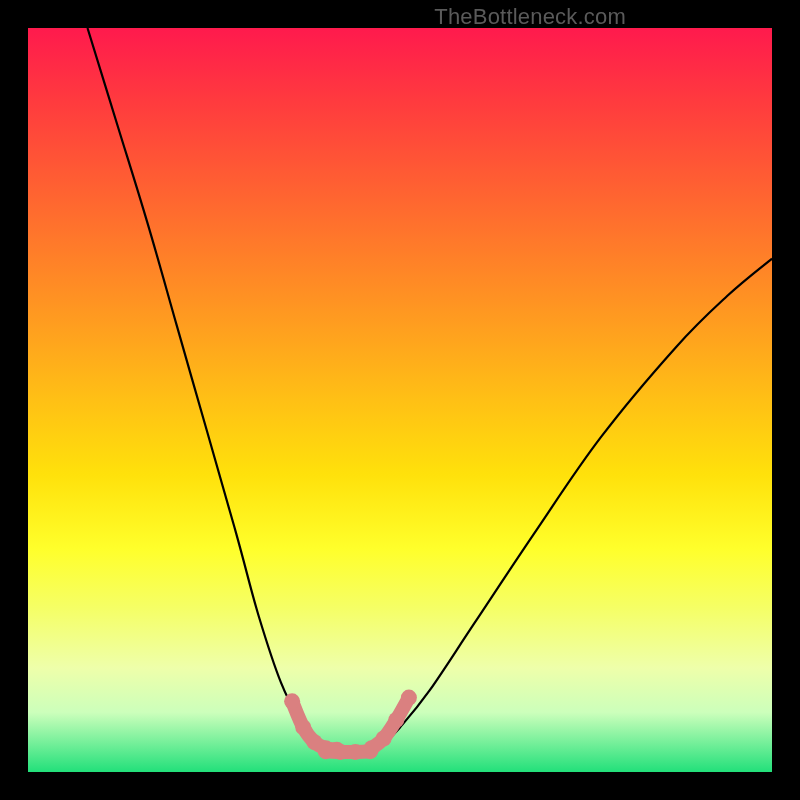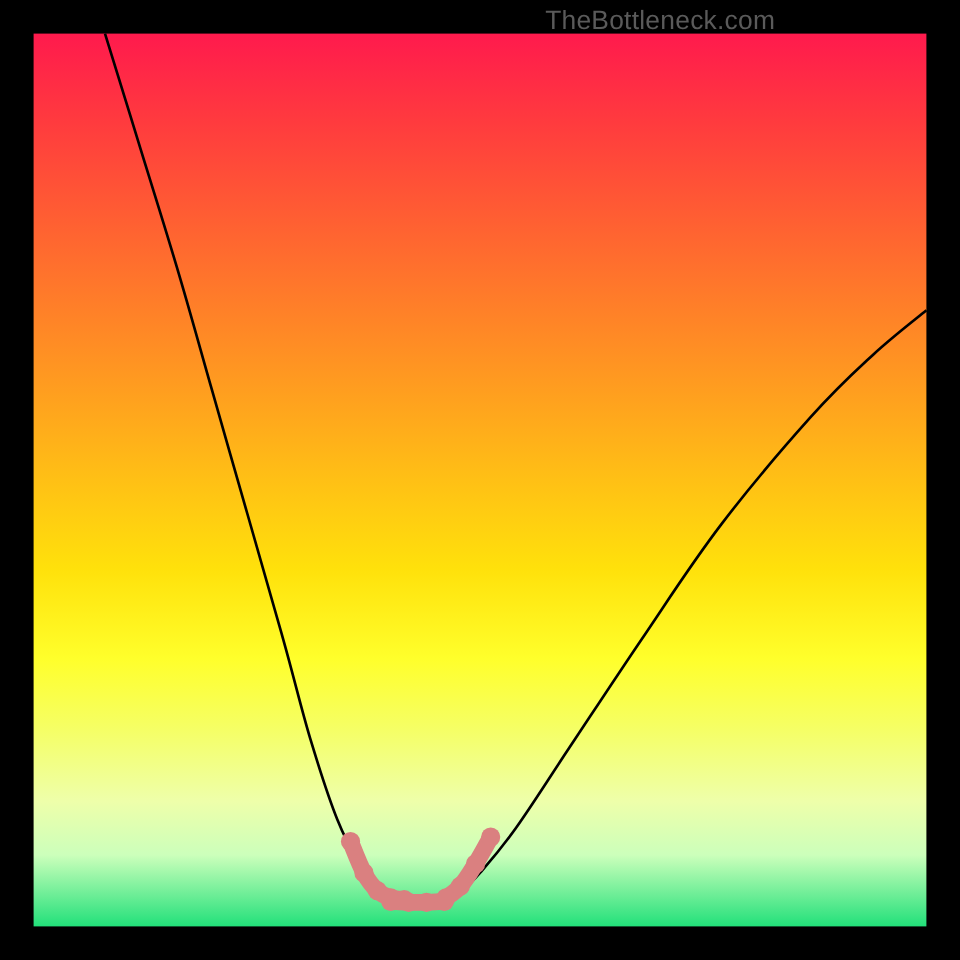--- a/index.html
+++ b/index.html
@@ -11,21 +11,20 @@
     overflow: hidden;
     font-family: Arial, Helvetica, sans-serif;
   }
   .frame {
     position: absolute;
     left: 0;
     top: 0;
     width: 636px;
     height: 800px;
     background: #000;
-    padding-left: 20px;
   }
   .plot {
     position: absolute;
     left: 28px;
     top: 28px;
     width: 744px;
     height: 744px;
     background: linear-gradient(to bottom,
       #ff1a4d 0%,
       #ff3b3e 10%,

